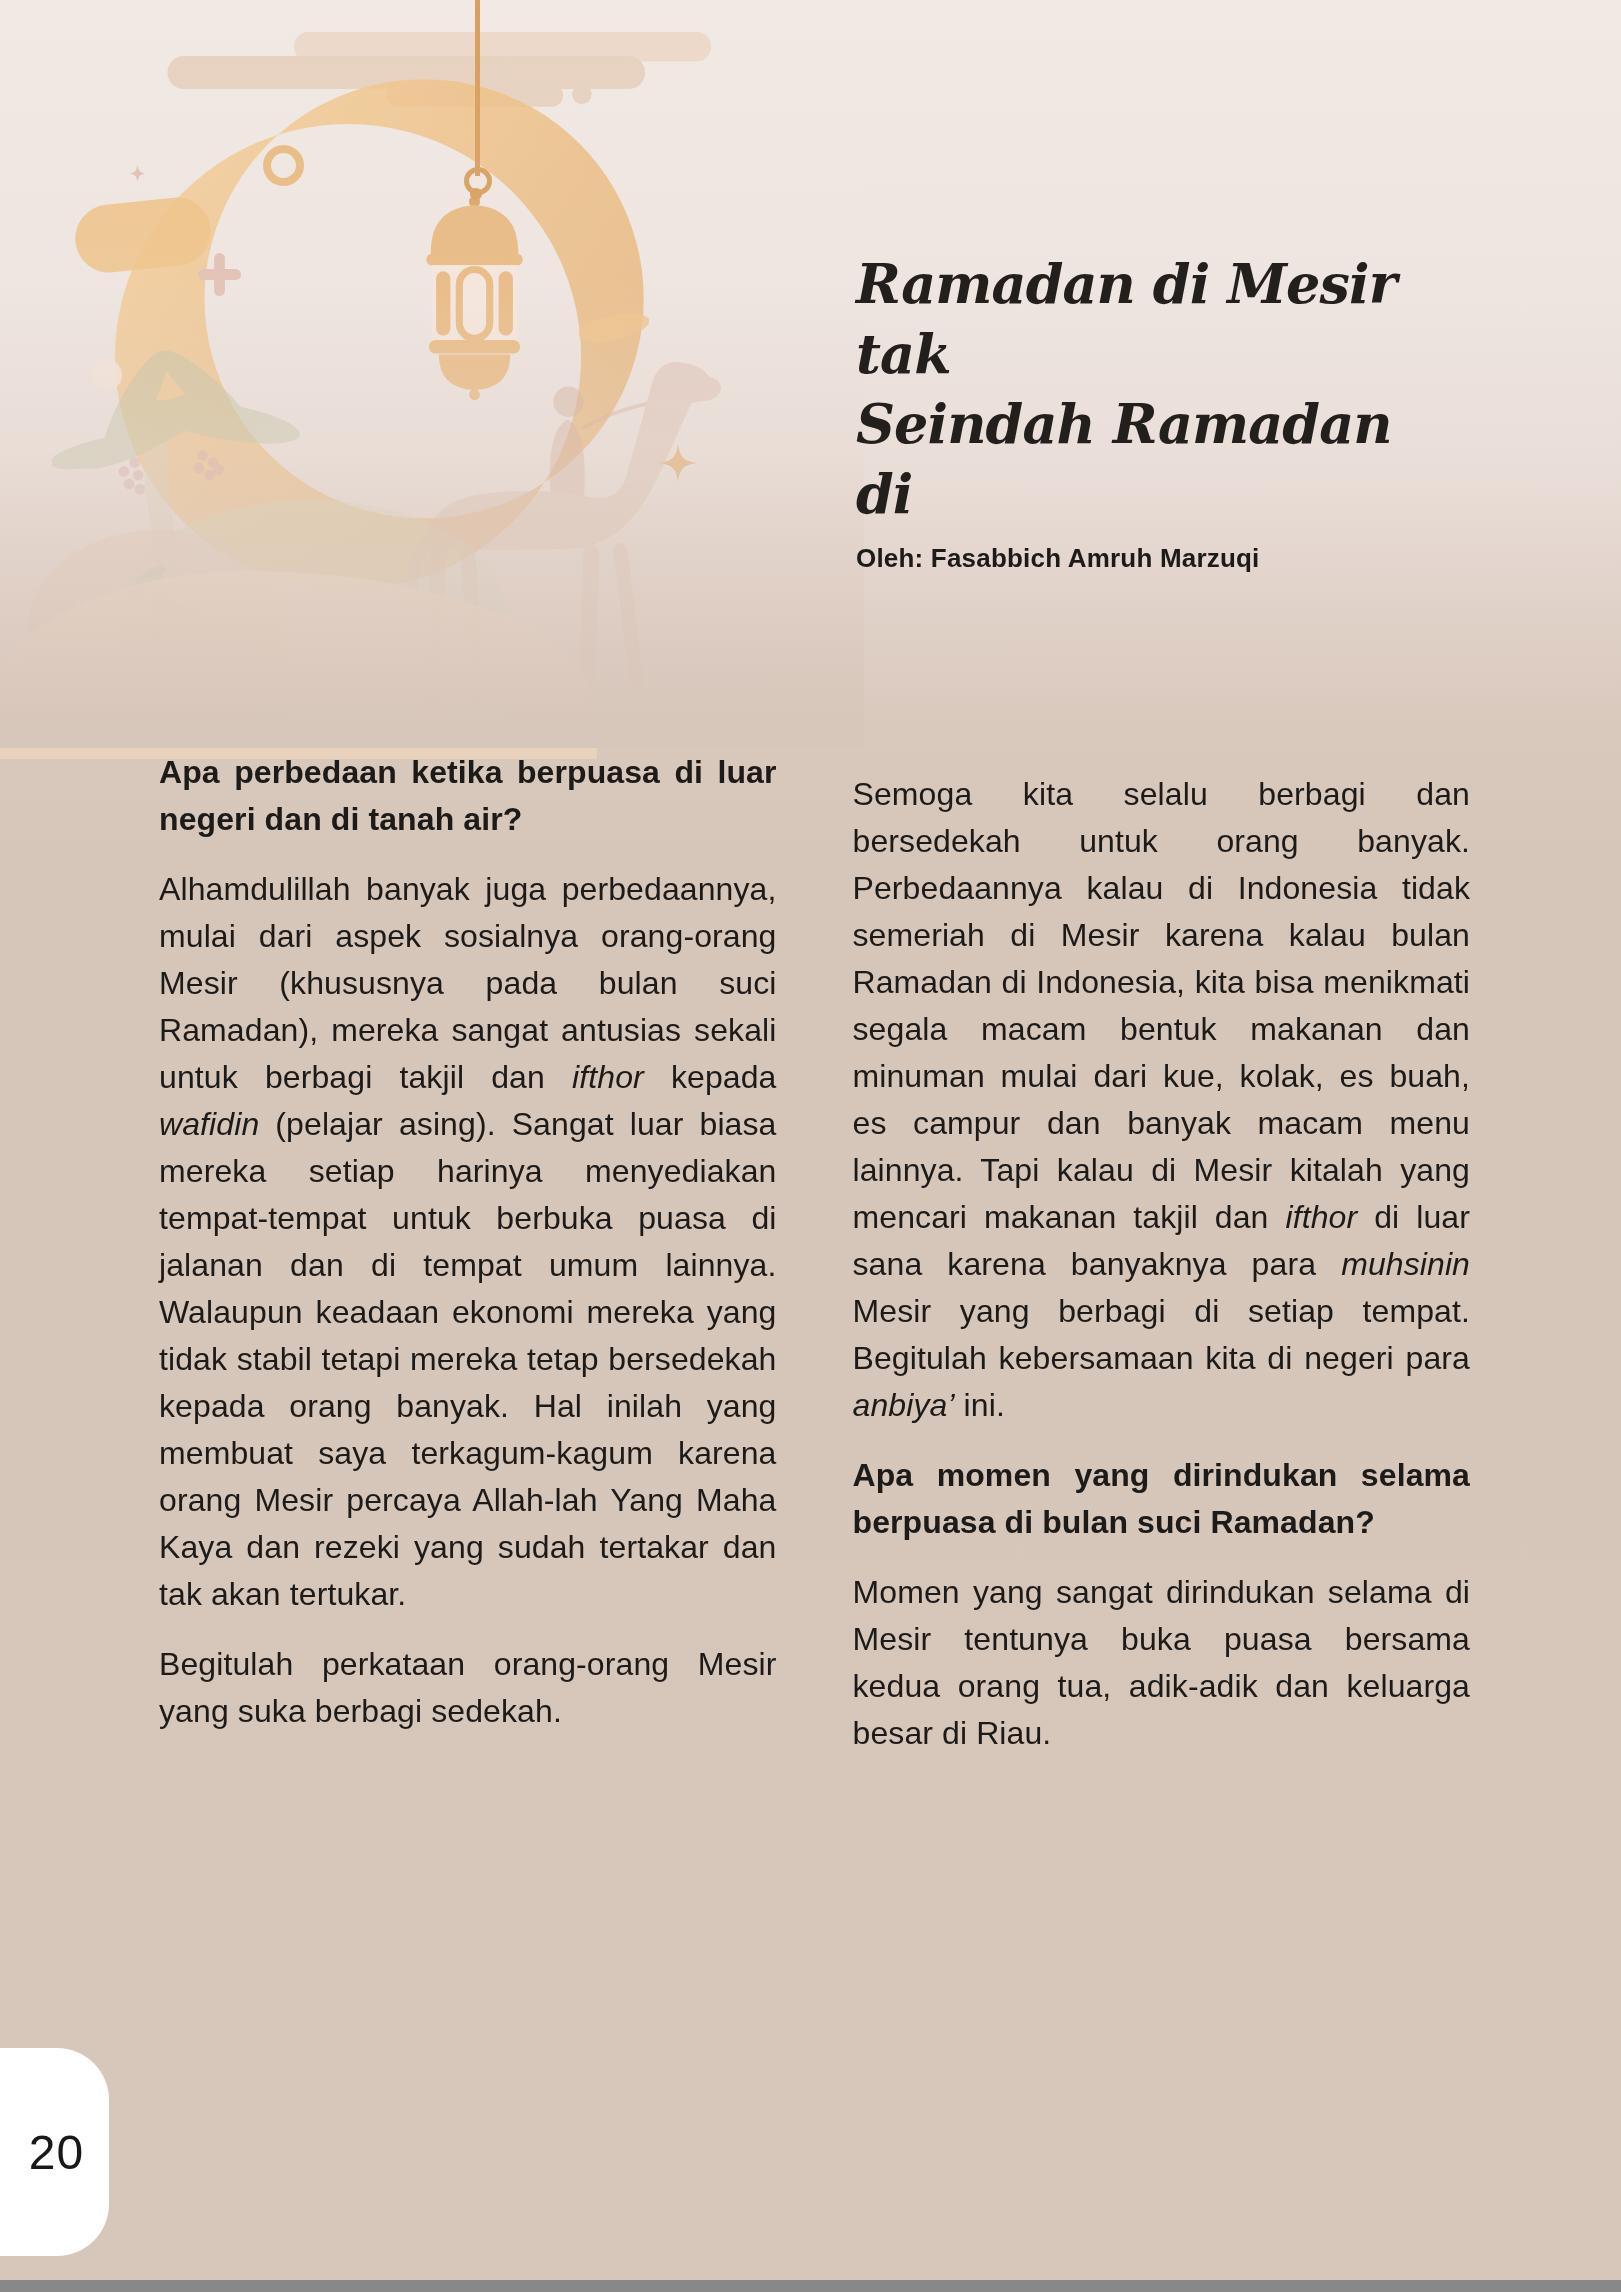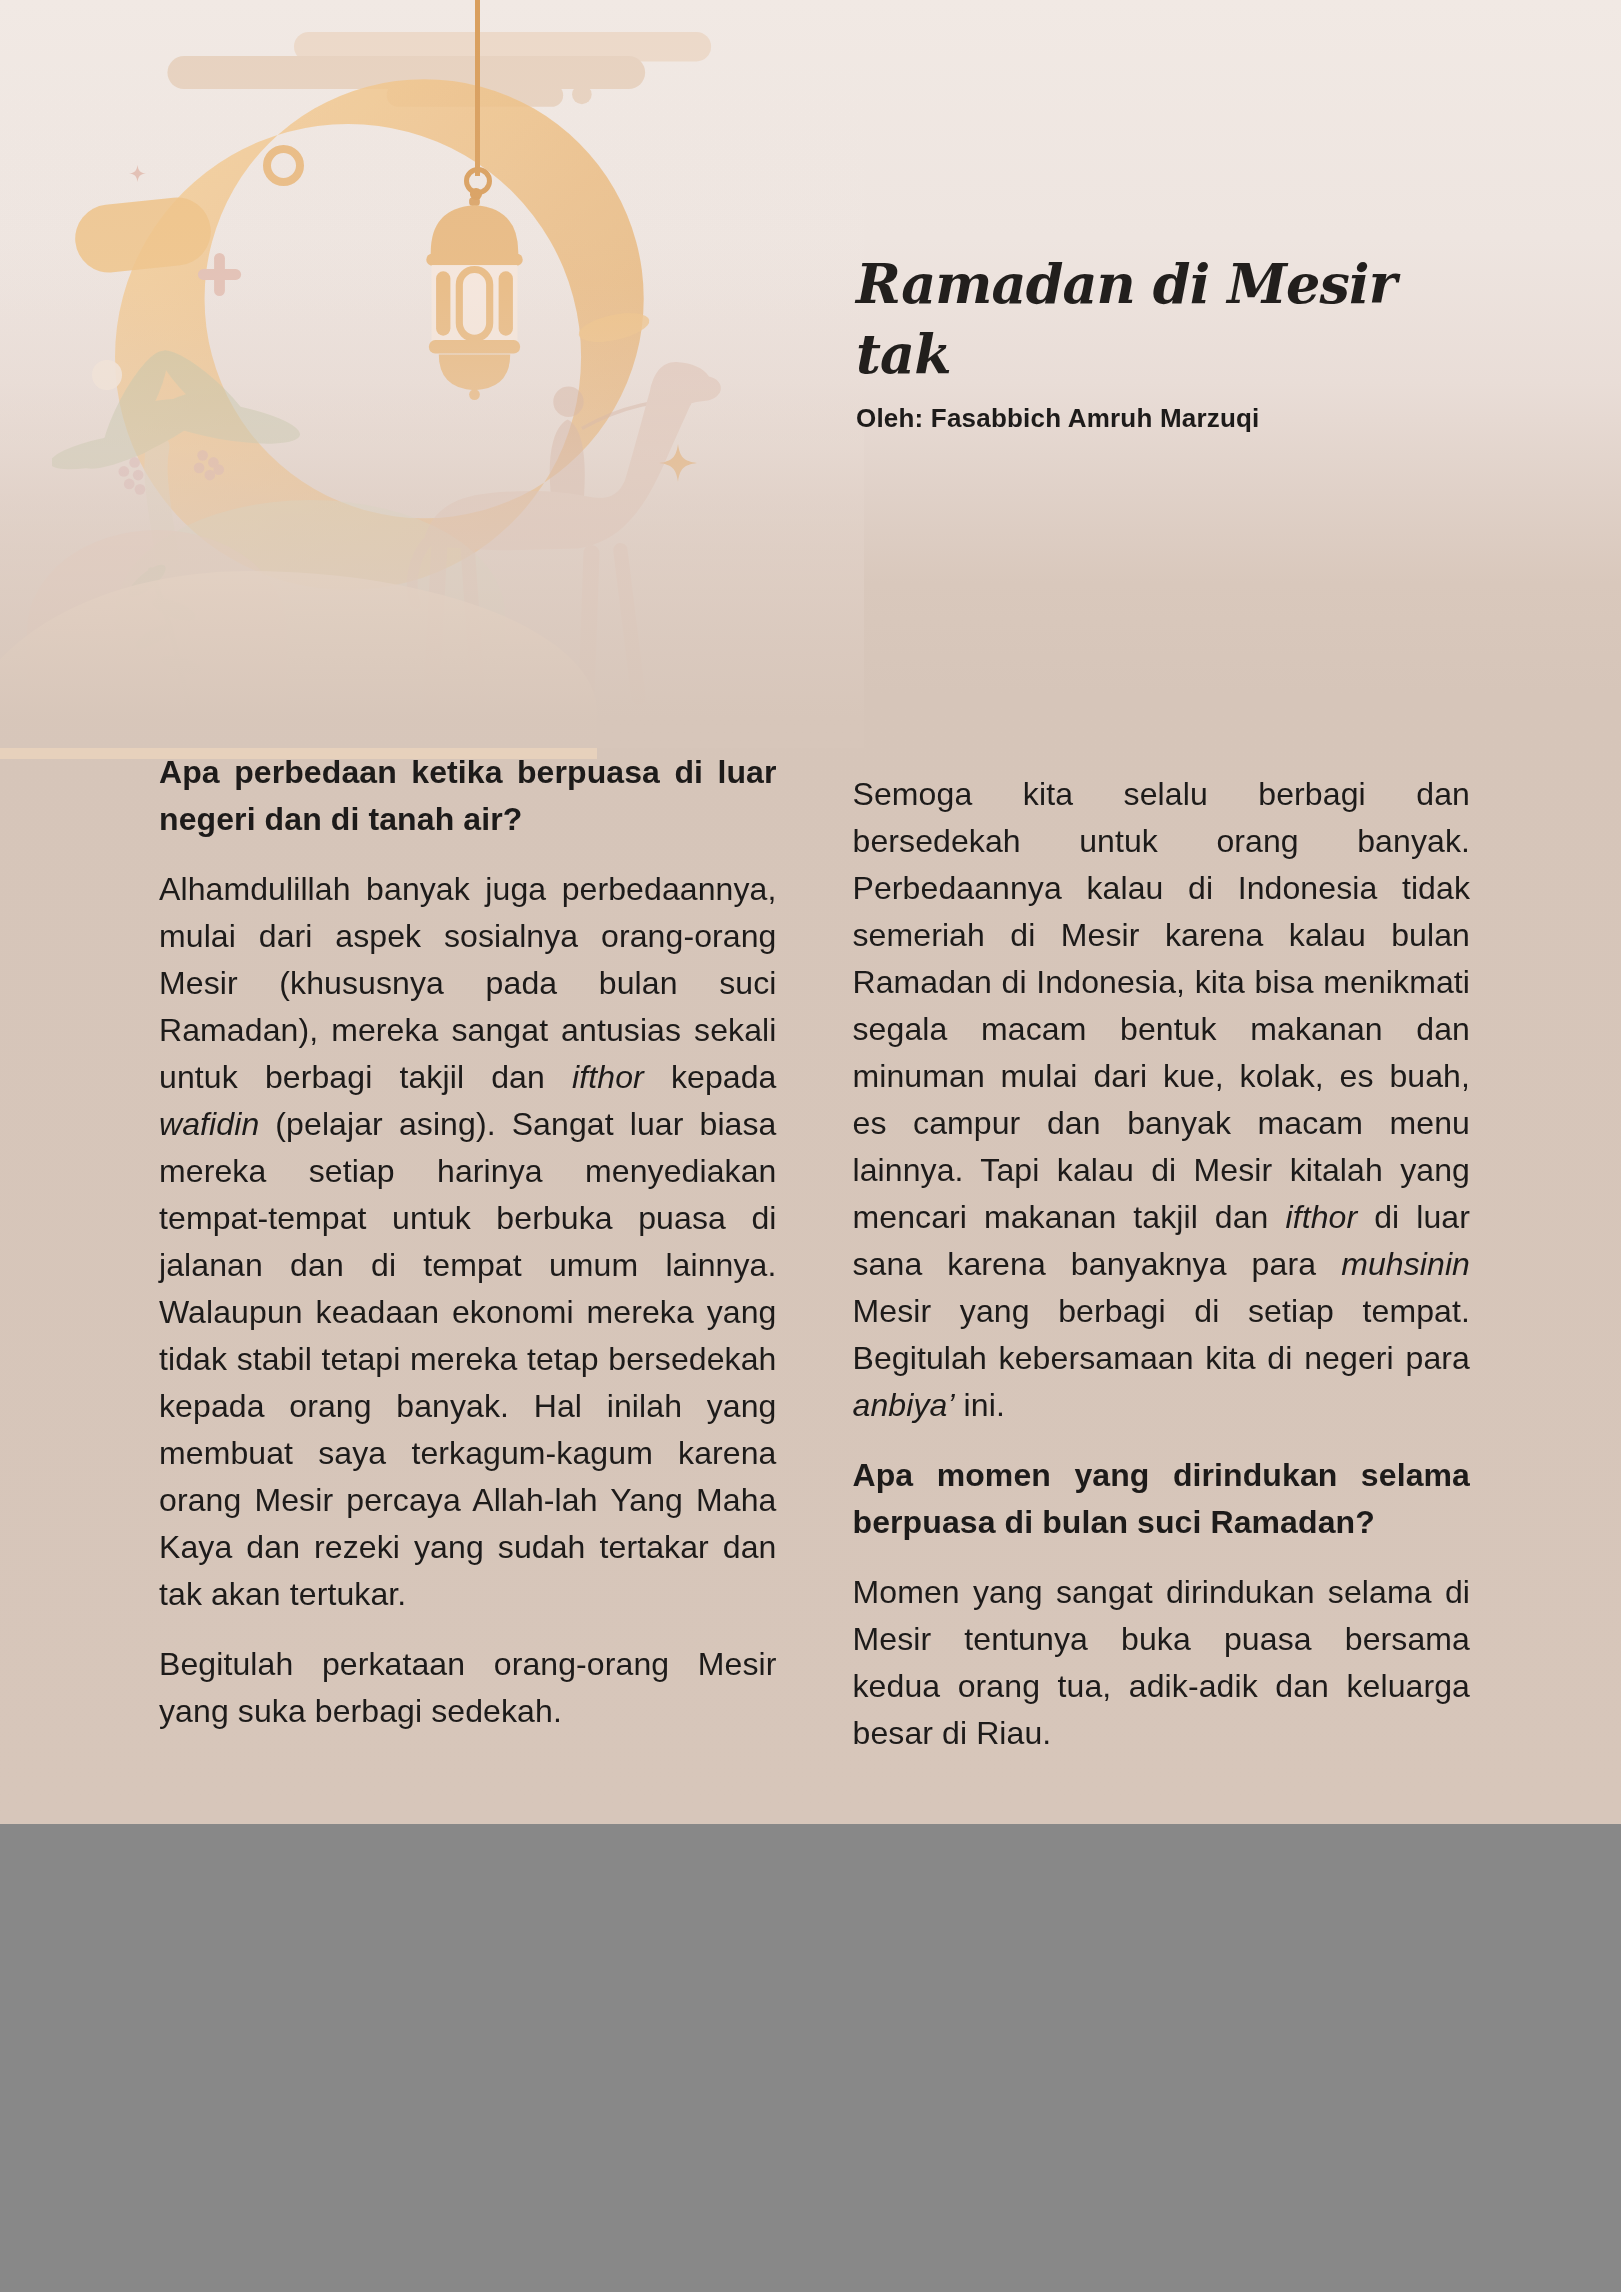--- a/index.html
+++ b/index.html
@@ -1,17 +1,17 @@
 <!DOCTYPE html>
 <html style="--page-bg: #d6c5b9; --header-bg-top: #f1e9e4; --text: #1d1b1a; --title: #221f1d; --moon: #eec185; --moon-deep: #e2a968; --lantern: #e8b679; --lantern-dark: #d99f5e; --lantern-window: #f6e7dc; --cloud: #ecd9c9; --cloud-shade: #e7d2c0; --camel: #d9b5a3; --rider: #d0a894; --palm: #bcc09f; --palm-trunk: #d8cdb8; --dates: #d3a3a4; --dune-cream: #ecd5bc; --dune-pink: #e2c0ae; --dune-sage: #cdd1b6; --sparkle-pink: #e2bfb3; --badge-bg: #ffffff; --page-number: #191919;font-size:14.3px"><head>
 <meta charset="utf-8">
 <style>
   html,body{margin:0;padding:0;background:#888;}
   .page{
-    position:relative;width:1622px;height:1824px;overflow:hidden;
+    position:relative;width:1622px;height:2280px;overflow:hidden;
     background:linear-gradient(180deg,
       var(--header-bg-top) 0%, #eee5e0 13%, #e9ddd7 21%,
       #e0d1c8 27%, #d9c8bc 32%, var(--page-bg) 38%, #d7c6ba 100%);
     font-family:"Liberation Sans", sans-serif;
   }
   
   .illustration{position:absolute;left:0;top:0;width:864px;height:748px;}
   .illustration::after{
     content:"";position:absolute;inset:0;pointer-events:none;
     background:linear-gradient(180deg,
@@ -183,20 +183,21 @@
         <path d="M56,248 C42,266 36,292 44,316" stroke="var(--camel)" stroke-width="12" fill="none" stroke-linecap="round"></path>
       </g>
     </svg>
 
     <div class="ill dune dune-cream"></div>
   </div>
 
   <div class="title-block">
     <h1 class="article-title">
         <div>Ramadan di Mesir tak</div>
+        <div>Seindah Ramadan di</div>
       </h1>
     <div class="byline">Oleh: Fasabbich Amruh Marzuqi</div>
   </div>
 
   <div class="columns" id="columns">
       <div class="col">
         <h2 class="block heading"><span>Apa perbedaan ketika berpuasa di luar negeri dan di tanah air?</span></h2>
         <p class="block paragraph"><span>Alhamdulillah banyak juga perbedaannya, mulai dari aspek sosialnya orang-orang Mesir (khususnya pada bulan suci Ramadan), mereka sangat antusias sekali untuk berbagi takjil dan </span><em>ifthor</em><span> kepada </span><em>wafidin</em><span> (pelajar asing). Sangat luar biasa mereka setiap harinya menyediakan tempat-tempat untuk berbuka puasa di jalanan dan di tempat umum lainnya. Walaupun keadaan ekonomi mereka yang tidak stabil tetapi mereka tetap bersedekah kepada orang banyak. Hal inilah yang membuat saya terkagum-kagum karena orang Mesir percaya Allah-lah Yang Maha Kaya dan rezeki yang sudah tertakar dan tak akan tertukar.</span></p>
         <p class="block paragraph"><span>Begitulah perkataan orang-orang Mesir yang suka berbagi sedekah.</span></p>
       </div>

